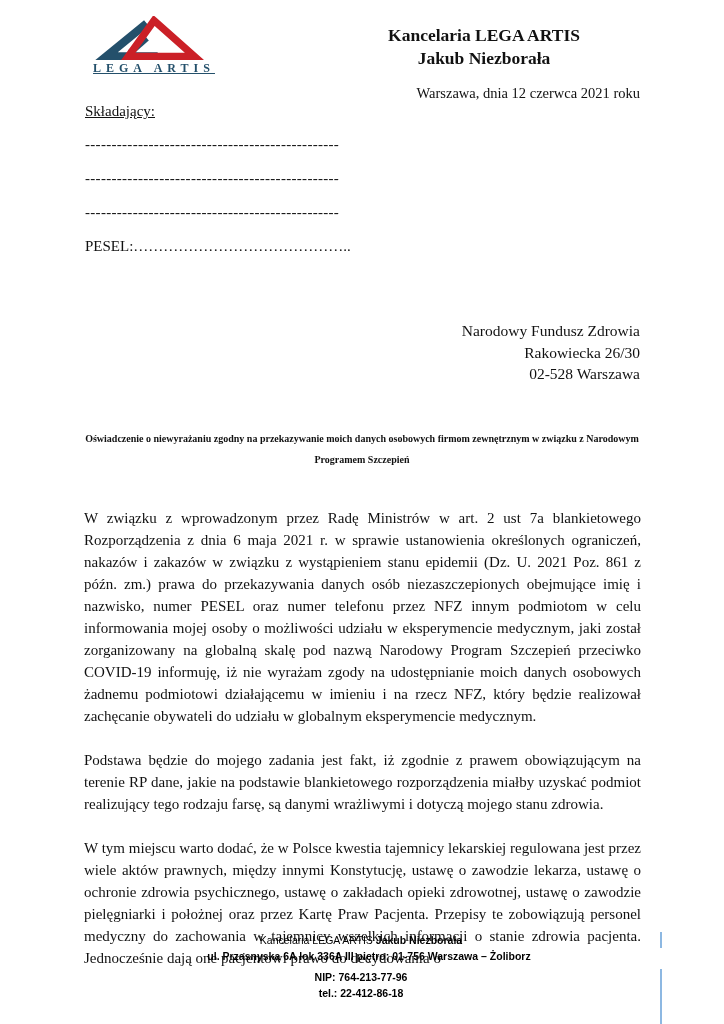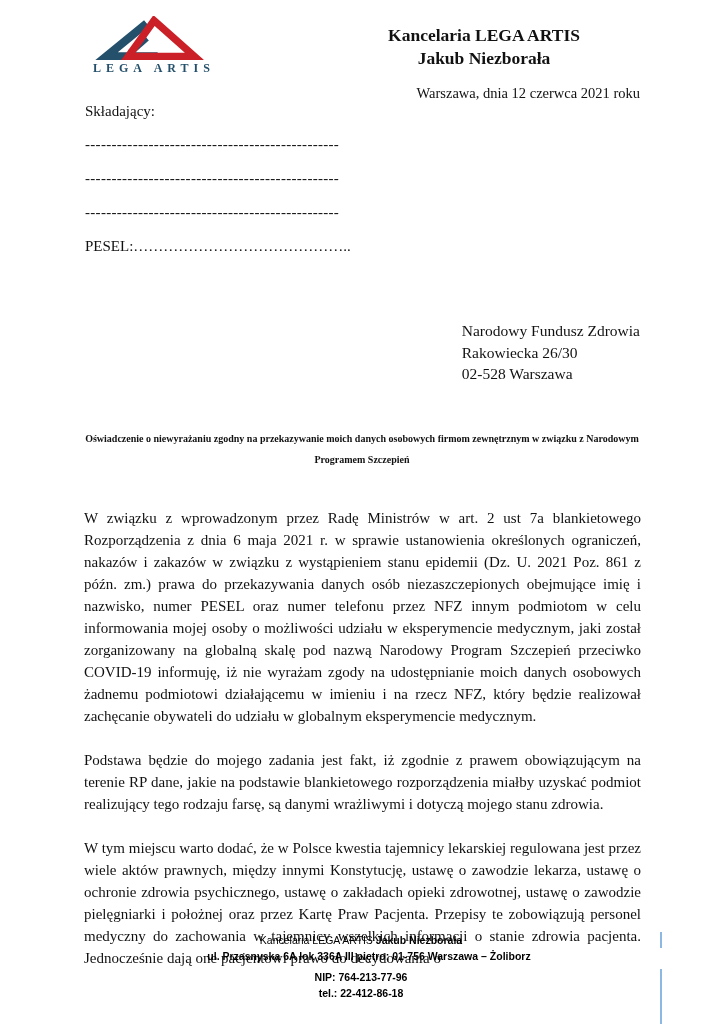--- a/index.html
+++ b/index.html
@@ -17,40 +17,41 @@
   .logo-block { position:absolute; left:88px; top:16px; width:132px; text-align:center; }
   .logo-block svg { display:block; margin:0 auto; }
   .logo-text {
     margin-top:1px;
     font-family:"Liberation Serif", serif;
     font-weight:bold;
     font-size:12px;
     letter-spacing:5px;
     color:#24506b;
     white-space:nowrap;
+    text-decoration:underline;
   }
   .header-right {
     position:absolute; top:24px; right:70px; width:340px;
     text-align:center; font-weight:bold; font-size:17.5px; line-height:23px;
   }
   .date-line {
     position:absolute; top:85px; right:84px;
     font-size:14.5px;
   }
 
   
   .submitter { position:absolute; left:85px; top:103px; width:300px; font-size:15px; }
-  .submitter .label { margin-bottom:14px; }
+  .submitter .label { margin-bottom:14px;text-decoration:underline; }
   .fill-line { margin-bottom:13px; line-height:21px; letter-spacing:0.3px; white-space:nowrap; }
   .pesel-line { margin-top:3px; line-height:21px; }
 
   
   .addressee {
     position:absolute; top:320px; right:84px;
-    font-size:15.5px; line-height:21.5px;
+    text-align:right; font-size:15.5px; line-height:21.5px;
   }
 
   
   .doc-title {
     position:absolute; top:429px; left:84px; width:556px;
     text-align:center; font-weight:bold; font-size:10px; line-height:20.5px;
   }
 
   
   .body-text { position:absolute; top:507px; left:84px; width:557px; }

